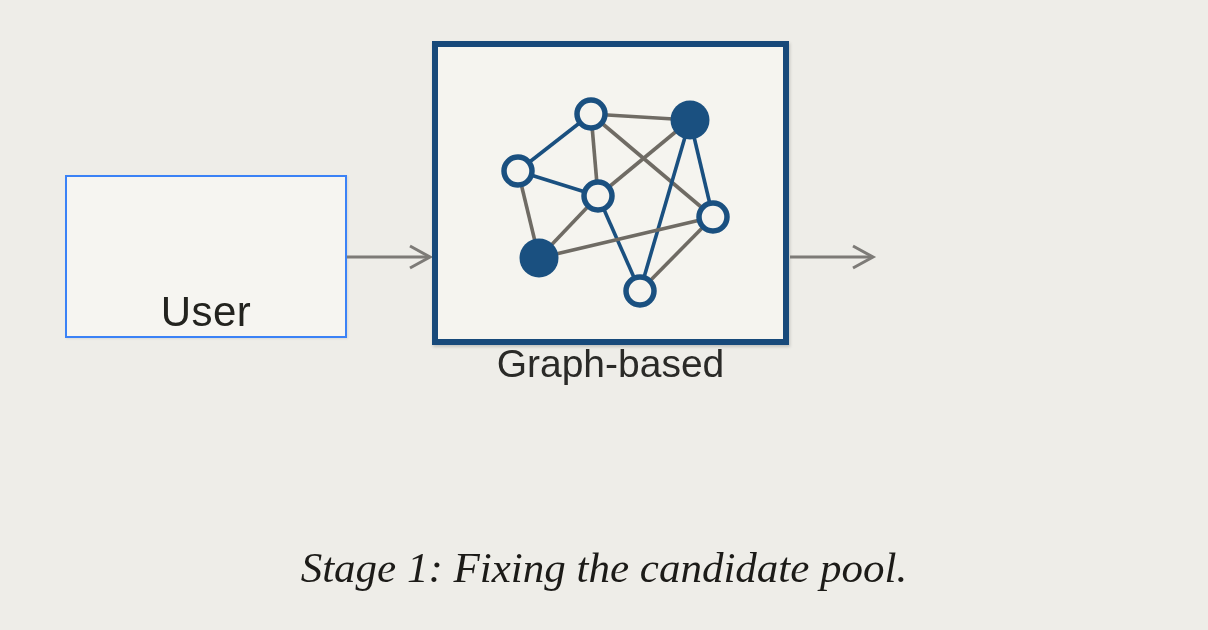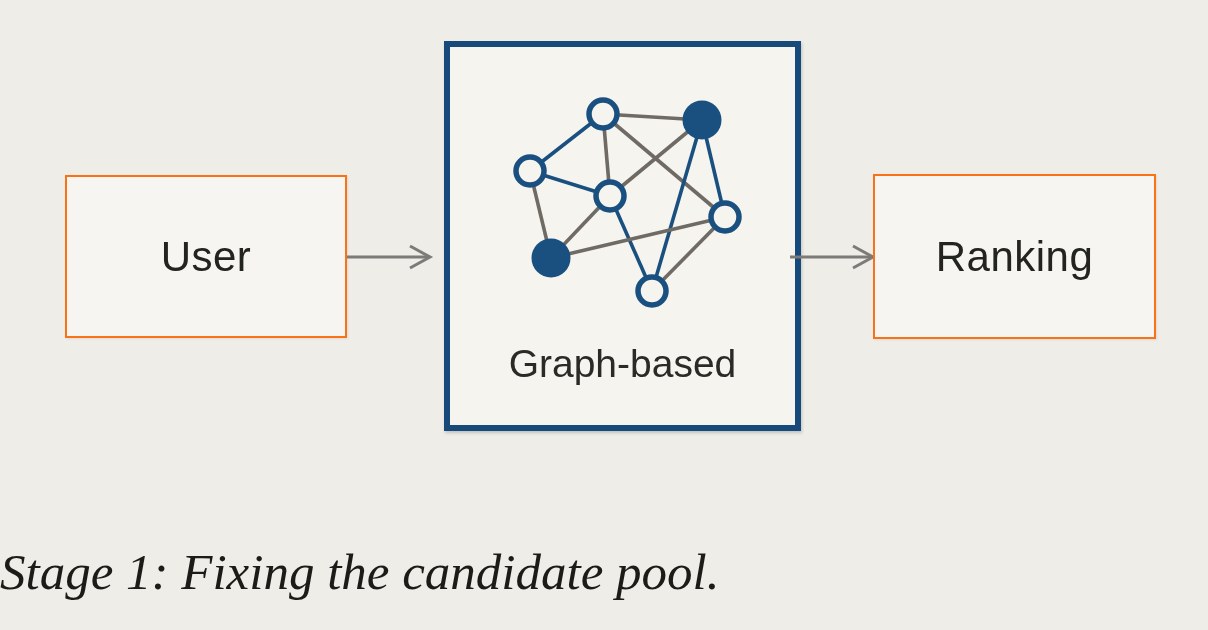--- a/index.html
+++ b/index.html
@@ -9,45 +9,44 @@
     position: relative;
     width: 1208px;
     height: 630px;
     background: #eeede8;
     font-family: "Liberation Sans", sans-serif;
   }
 
   .plain-box {
     position: absolute;
     background: #f6f5f1;
-    border: 2px solid #f97316;
+    border: 2px solid #3b82f6;
     box-sizing: border-box;
     display: flex;
-    align-items: center;
+    align-items: flex-end;
     justify-content: center;
     box-shadow: 1px 1px 2px rgba(0,0,0,0.08);
   }
   .plain-box .box-label {
     font-size: 42px;
     color: #23231f;
     letter-spacing: 0.5px;
   }
 
   .user-box { left: 65px; top: 175px; width: 282px; height: 163px; }
   .ranking-box { left: 873px; top: 174px; width: 283px; height: 165px; }
 
   .retrieval-box {
     position: absolute;
     left: 432px; top: 41px;
-    width: 357px; height: 390px;
+    width: 357px; height: 304px;
     background: #f5f4ef;
     border: 6px solid #17497a;
     box-sizing: border-box;
     box-shadow: 1px 2px 3px rgba(0,0,0,0.18);
-    margin-left: 12px;
   }
   .graph-icon {
     position: absolute;
     left: 0; top: 0;
     width: 345px; height: 300px;
     display: block;
   }
   .retrieval-label {
     position: absolute;
     left: 0; right: 0;
@@ -59,23 +58,24 @@
   }
 
   .flow-arrow { position: absolute; overflow: visible; }
   .arrow-left  { left: 346px; top: 242px; }
   .arrow-right { left: 789px; top: 242px; }
 
   .caption {
     position: absolute;
     left: 0; right: 0;
     top: 543px;
+    text-align: center;
     font-family: "Liberation Serif", serif;
     font-style: italic;
-    font-size: 51px;
+    font-size: 43px;
     color: #1c1b18;
   }
 </style>
 </head>
 <body>
 
 <div class="canvas">
 
   <div class="plain-box user-box">
     <span class="box-label">User</span>
@@ -112,19 +112,16 @@
     <div class="retrieval-label">
       <div>Graph-based</div>
     </div>
   </div>
 
   <svg class="flow-arrow arrow-right" width="86" height="30" viewBox="0 0 86 30">
     <line x1="1" y1="15" x2="82" y2="15" stroke="#7d7b77" stroke-width="3"></line>
     <path d="M64 4 L84 15 L64 26" fill="none" stroke="#7d7b77" stroke-width="3"></path>
   </svg>
 
-  <div class="plain-box ranking-box">
-    <span class="box-label">Ranking</span>
-  </div>
 
   <div class="caption">Stage 1: Fixing the candidate pool.</div>
 
 </div>
 
 </body></html>

